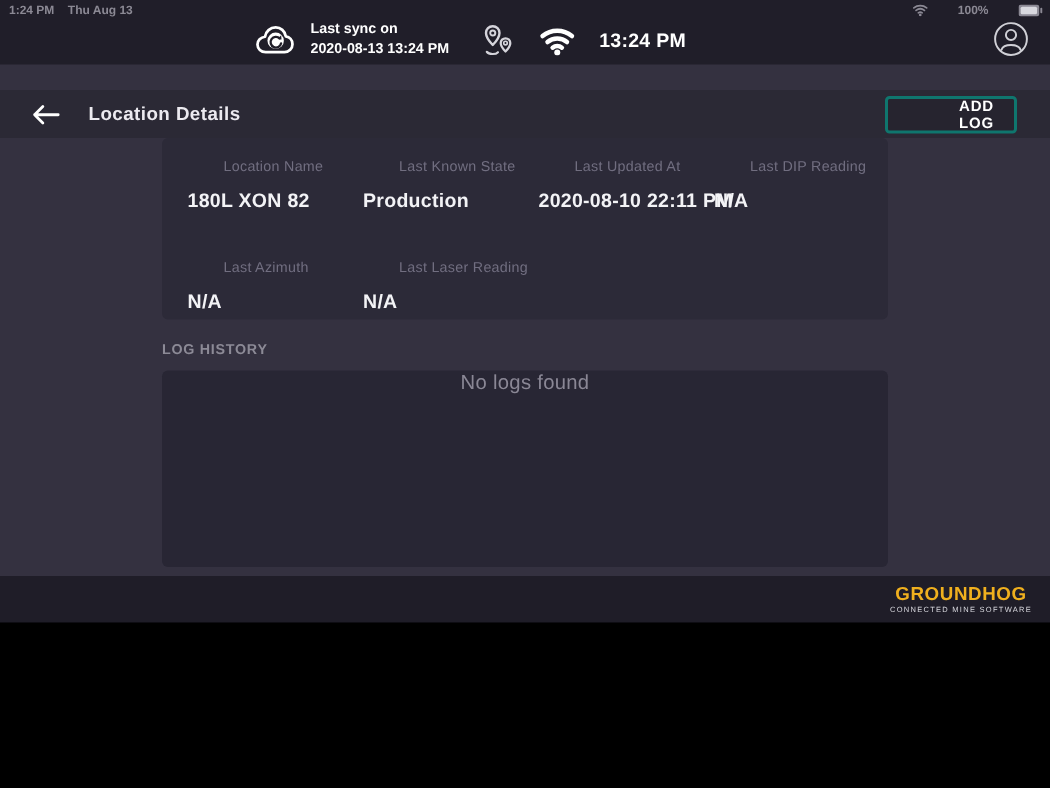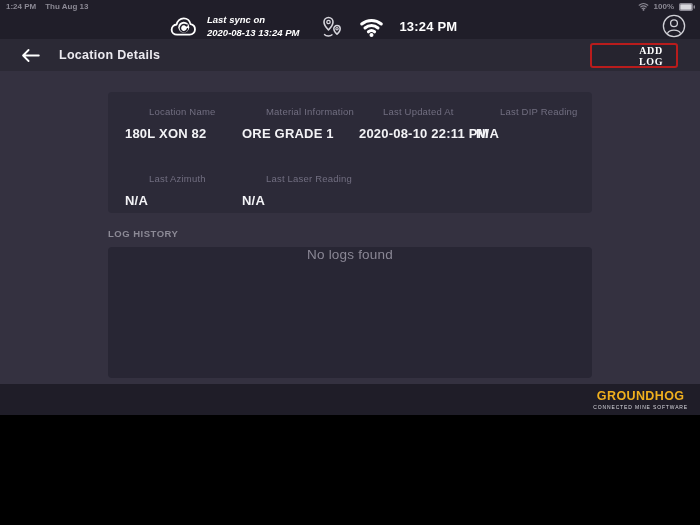--- a/index.html
+++ b/index.html
@@ -12,43 +12,43 @@
   }
 
   
   .top-band { position:absolute; top:0; left:0; right:0; height:43px; background:#201e29; }
   .status-bar {
     position:absolute; top:1px; left:6px; right:5px; height:11px;
     display:flex; justify-content:space-between; align-items:center;
     font-size:8px; font-weight:bold; color:#8b8994;
   }
   .sb-left span { margin-right:9px; }
-  .sb-right { display:flex; align-items:center; gap:5px; }
+  .sb-right { display:flex; align-items:center; gap:20px; }
   .header-row { position:absolute; top:11px; left:0; right:0; height:31px; }
   .app-title {
     position:absolute; left:10px; top:6px;
     font-size:13.5px; font-weight:bold; color:#ffffff; letter-spacing:.2px;
   }
   .center-cluster { position:absolute; left:168px; top:0; height:31px; display:flex; align-items:center; gap:11px; }
-  .sync-group { display:flex; align-items:center; gap:8px; cursor:pointer;font-style:italic; }
+  .sync-group { display:flex; align-items:center; gap:8px; cursor:pointer; }
   .sync-text { font-size:9.5px; font-weight:bold; color:#ffffff; line-height:1.3; white-space:nowrap; }
   .header-clock { font-size:13px; font-weight:bold; color:#ffffff; margin-left:4px; letter-spacing:.2px; }
   .avatar-btn { position:absolute; right:14px; top:3px; width:24px; height:24px; cursor:pointer; }
 
   
   .subheader {
-    position:absolute; top:39px; left:0; right:0; height:32px;
+    position:absolute; top:60px; left:0; right:0; height:32px;
     background:#2b2935; display:flex; align-items:center;
   }
   .back-btn { margin-left:20px; width:22px; height:18px; cursor:pointer; display:flex; align-items:center; }
   .sub-title { margin-left:17px; font-size:12.5px; font-weight:600; color:#eceaf0; letter-spacing:.3px; }
   .add-log-btn {
     position:absolute; right:22px; top:4px; width:88px; height:25px;
-    background:rgba(0,0,0,.1); border:2px solid #b91c1c; border-radius:3px;
-    color:#ffffff; font-family:Liberation Serif, serif; font-size:10px; font-weight:bold; letter-spacing:.6px;
+    background:rgba(0,0,0,.1); border:2px solid #0f766e; border-radius:3px;
+    color:#ffffff; font-family:Liberation Sans, sans-serif; font-size:10px; font-weight:bold; letter-spacing:.6px;
     display:flex; align-items:center; justify-content:center; cursor:pointer;padding-left:40px;
   }
 
   
   .details-card {
     position:absolute; left:108px; top:92px; width:484px; height:121px;
     background:#2c2a38; border-radius:4px;
     padding:14px 0 0 17px;
     display:grid; grid-template-columns:repeat(4,117px); row-gap:26px;
   }
@@ -168,22 +168,22 @@
     <div class="sub-title">Location Details</div>
     <button class="add-log-btn">ADD LOG</button>
   </div>
 
   <div class="details-card">
     <div class="cell">
       <div class="flabel">Location Name</div>
       <div class="fvalue">180L XON 82</div>
     </div>
     <div class="cell">
-      <div class="flabel">Material Information</div>
-      <div class="fvalue">ORE GRADE 1</div>
+      <div class="flabel">Last Known State</div>
+      <div class="fvalue">Production</div>
     </div>
     <div class="cell">
       <div class="flabel">Last Updated At</div>
       <div class="fvalue">2020-08-10 22:11 PM</div>
     </div>
     <div class="cell">
       <div class="flabel">Last DIP Reading</div>
       <div class="fvalue">N/A</div>
     </div>
     <div class="cell">

